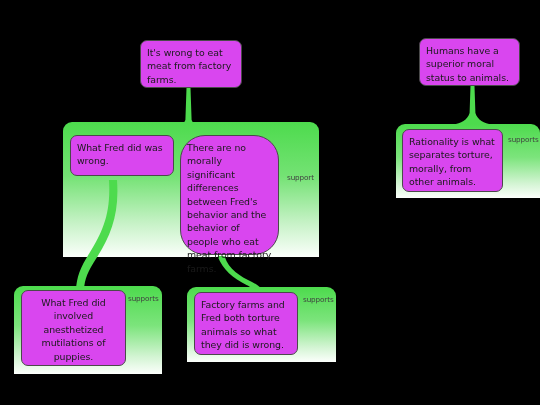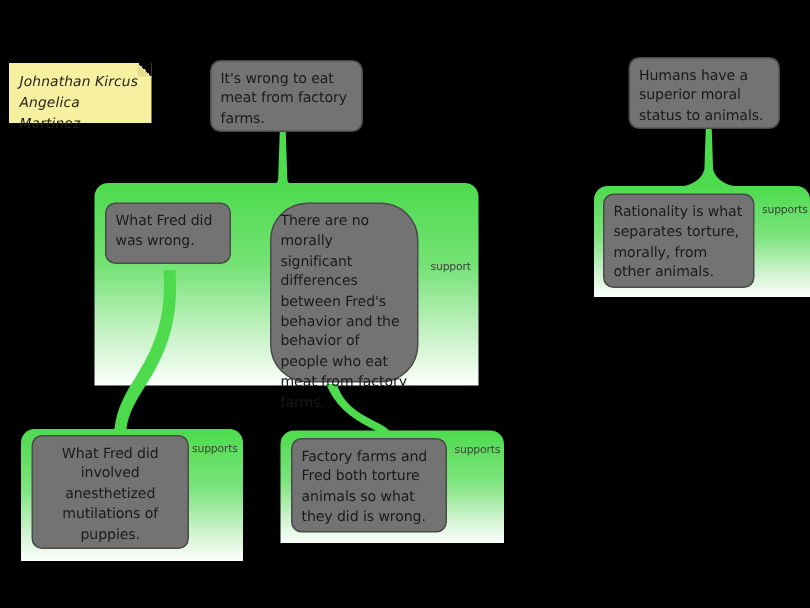--- a/index.html
+++ b/index.html
@@ -7,21 +7,21 @@
     width:540px;height:405px;position:relative;overflow:hidden;
     font-family:"DejaVu Sans","Liberation Sans",sans-serif;
     background:#000;
   }
   #canvas{position:absolute;left:0;top:0;width:540px;height:405px;}
   #svg-layer{position:absolute;left:0;top:0;width:540px;height:405px;}
 
   
   .claim{
     position:absolute;
-    background:#737373;
+    background:#d946ef;
     border:1px solid #4a4a4a;
     border-radius:7px;
     box-sizing:border-box;
     color:#1a1a1a;
     font-size:9.4px;
     line-height:13.4px;
     padding:5px 6px 4px 6px;
     letter-spacing:-0.05px;
   }
 
@@ -161,31 +161,26 @@
   <div class="rel-label" style="left:287px;top:133px;margin-top:40px;">support</div>
 
   <div class="rel-label" style="left:128px;top:294px;">supports</div>
 
   <div class="rel-label" style="left:303px;top:295px;">supports</div>
 
   <div class="rel-label" style="left:508px;top:135px;">supports</div>
 
   <div class="claim" style="left:140px;top:40px;width:102px;height:48px;">It's wrong to eat meat from factory farms.</div>
 
-  <div class="claim" style="left:70px;top:135px;width:84px;height:41px;">What Fred did was wrong.</div>
+  <div class="claim" style="left:70px;top:135px;width:104px;height:41px;">What Fred did was wrong.</div>
 
   <div class="claim" style="left:180px;top:135px;width:99px;height:120px;border-radius:25px;">There are no morally significant differences between Fred's behavior and the behavior of people who eat meat from factory farms.</div>
 
   <div class="claim" style="left:21px;top:290px;width:105px;height:76px;text-align:center;">What Fred did involved anesthetized mutilations of puppies.</div>
 
   <div class="claim" style="left:194px;top:292px;width:104px;height:63px;">Factory farms and Fred both torture animals so what they did is wrong.</div>
 
   <div class="claim" style="left:419px;top:38px;width:101px;height:48px;">Humans have a superior moral status to animals.</div>
 
   <div class="claim" style="left:402px;top:129px;width:101px;height:63px;">Rationality is what separates torture, morally, from other animals.</div>
 
-  <div class="sticky" style="left:6px;top:42px;width:95px;height:40px;">
-    <span class="fold"></span>
-    <span class="sticky-line">Johnathan Kircus</span>
-    <span class="sticky-line">Angelica Martinez</span>
-  </div>
 
 </div>
 
 </body></html>

